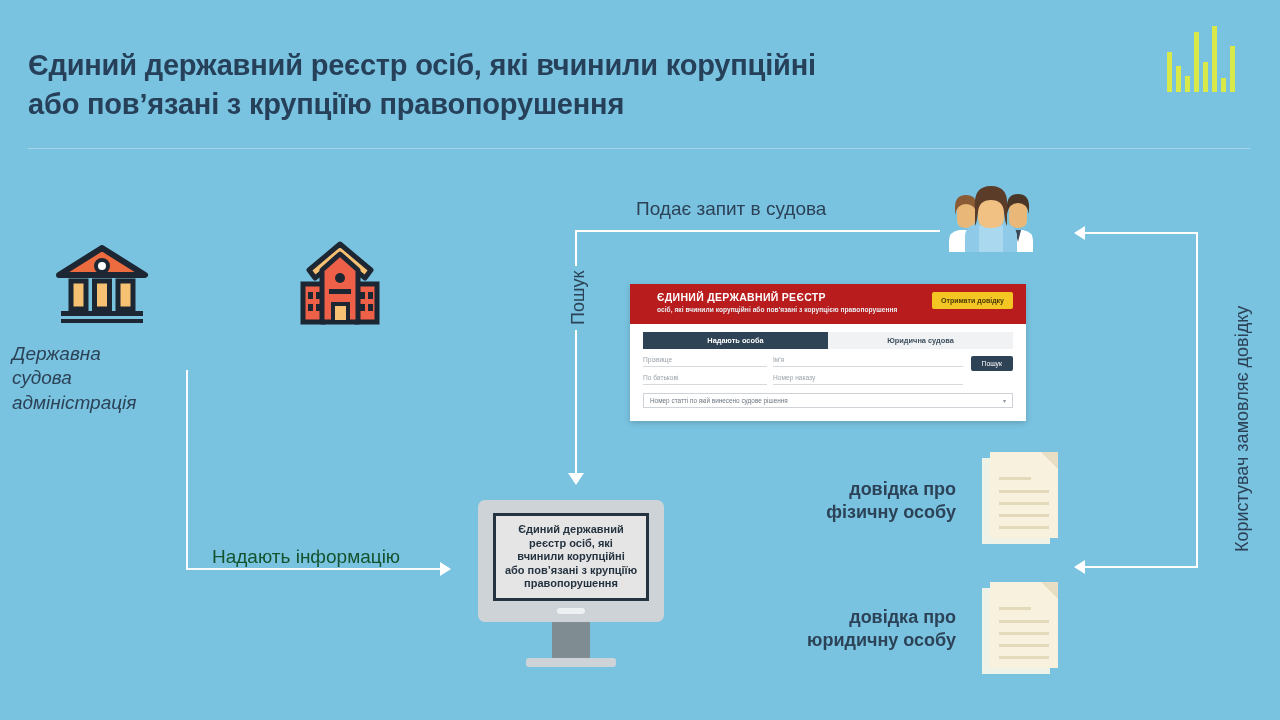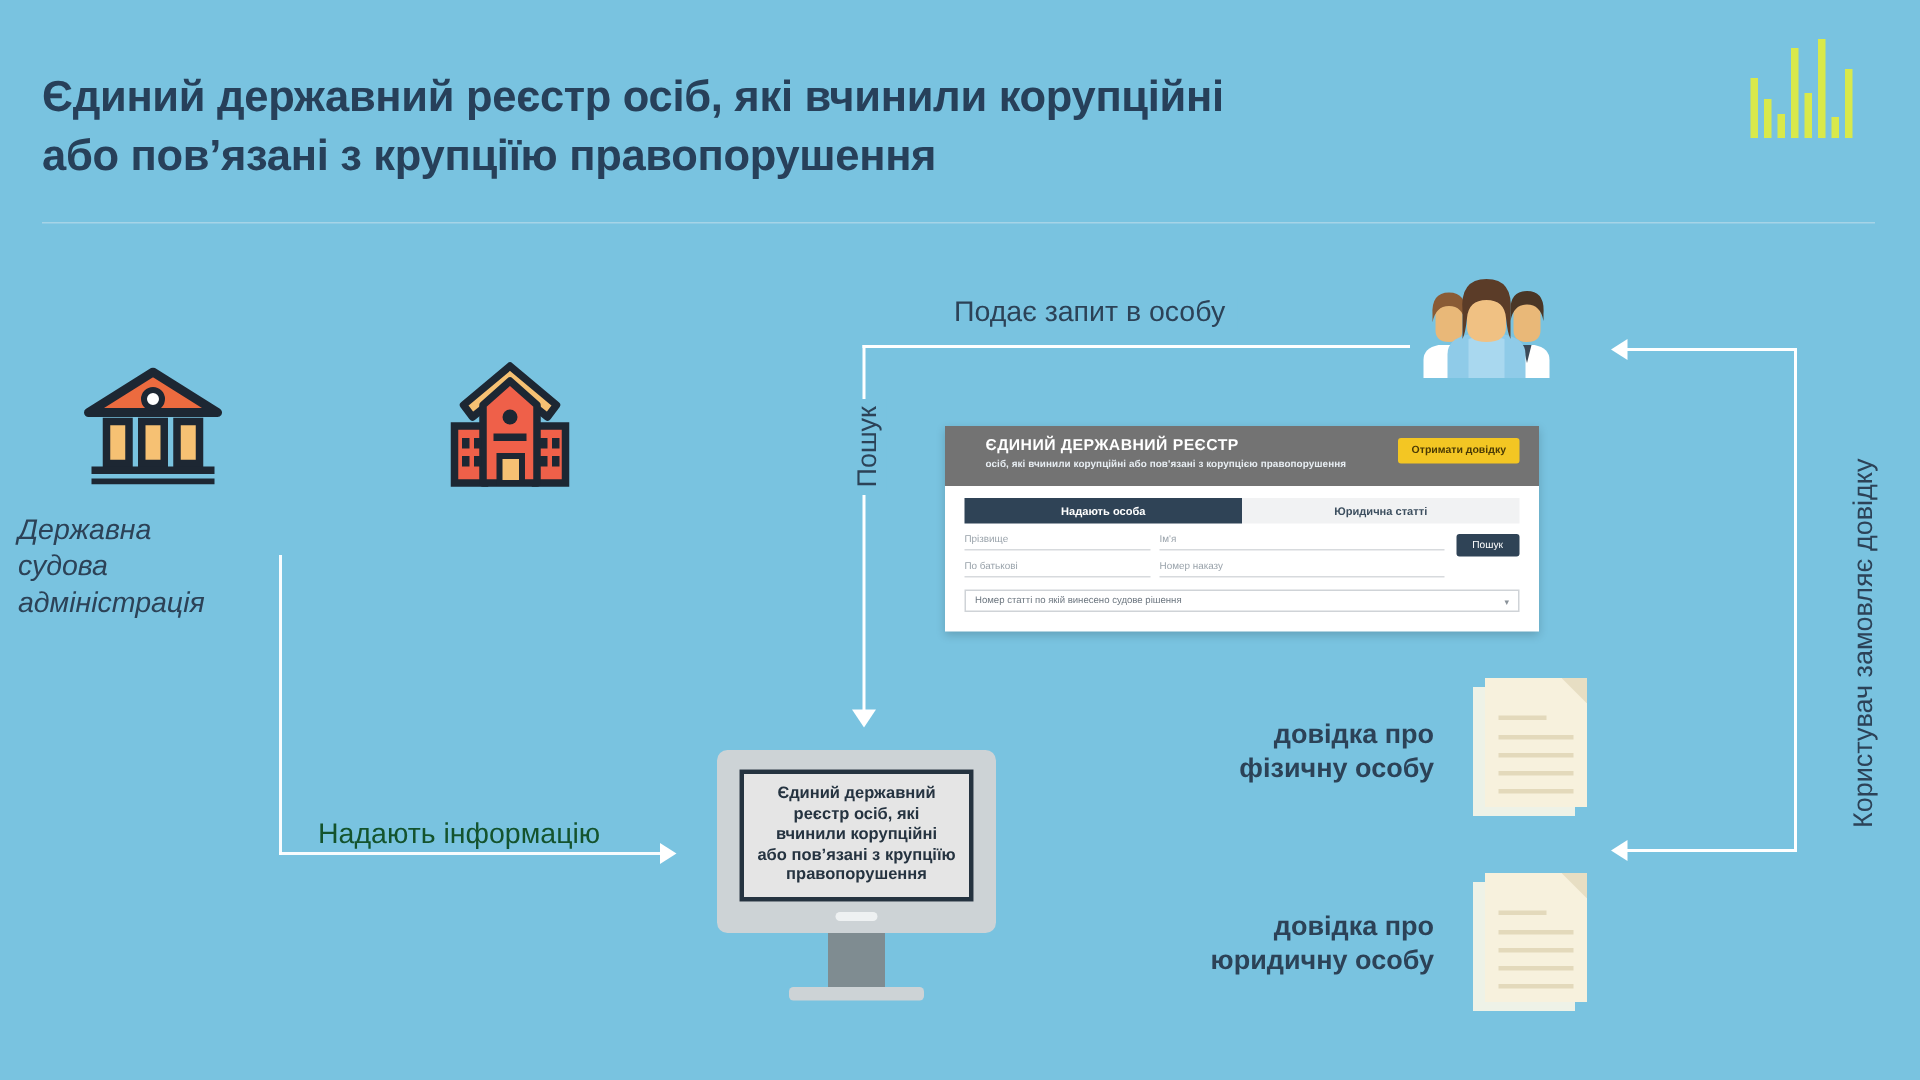--- a/index.html
+++ b/index.html
@@ -141,21 +141,21 @@
   .browser {
     position: absolute;
     left: 630px; top: 284px;
     width: 396px; height: 137px;
     background: #ffffff;
     box-shadow: 0 2px 6px rgba(0,0,0,.18);
     overflow: hidden;
   }
   .browser-header {
     height: 40px;
-    background: #737373;
+    background: #b91c1c;
     position: relative;
   }
   .browser-title {
     position: absolute;
     left: 27px; top: 7px;
     font-size: 10.5px;
     font-weight: bold;
     color: #ffffff;
     letter-spacing: .3px;
   }
@@ -413,21 +413,21 @@
 
   <div class="divider-vert"></div>
   <div class="divider-horiz-left"></div>
   <div class="arrow-right-head"></div>
   <div class="label-provide">Надають інформацію</div>
 
   <div class="search-line-top"></div>
   <div class="search-line"></div>
   <div class="search-arrow-head"></div>
   <div class="label-search-vert">Пошук</div>
-  <div class="label-request">Подає запит в особу</div>
+  <div class="label-request">Подає запит в судова</div>
 
   <div class="icon-people">
     <svg viewBox="0 0 112 70" width="112" height="70">
 
       <path d="M14 70 L14 58 Q14 50 24 48 L34 48 Q44 50 44 58 L44 70 Z" fill="#ffffff"></path>
       <path d="M22 26 Q22 16 31 16 Q40 16 40 26 L40 38 Q40 46 31 46 Q22 46 22 38 Z" fill="#e9b878"></path>
       <path d="M20 28 Q19 13 31 13 Q43 13 42 28 L42 33 Q40 22 31 22 Q22 22 20 33 Z" fill="#8a5b35"></path>
 
       <path d="M68 70 L68 58 Q68 50 78 48 L88 48 Q98 50 98 58 L98 70 Z" fill="#ffffff"></path>
       <path d="M74 26 Q74 16 83 16 Q92 16 92 26 L92 38 Q92 46 83 46 Q74 46 74 38 Z" fill="#e9b878"></path>
@@ -443,21 +443,21 @@
 
   <div class="browser">
     <div class="browser-header">
       <div class="browser-title">ЄДИНИЙ ДЕРЖАВНИЙ РЕЄСТР</div>
       <div class="browser-subtitle">осіб, які вчинили корупційні або пов'язані з корупцією правопорушення</div>
       <div class="btn-certificate">Отримати довідку</div>
     </div>
     <div class="browser-body">
       <div class="tabs">
         <div class="tab active">Надають особа</div>
-        <div class="tab inactive">Юридична статті</div>
+        <div class="tab inactive">Юридична судова</div>
       </div>
       <div class="form-grid">
         <div class="field">Прізвище</div>
         <div class="field">Ім'я</div>
         <div class="field">По батькові</div>
         <div class="field">Номер наказу</div>
       </div>
       <div class="btn-search">Пошук</div>
       <div class="select-row">
         <span>Номер статті по якій винесено судове рішення</span>

